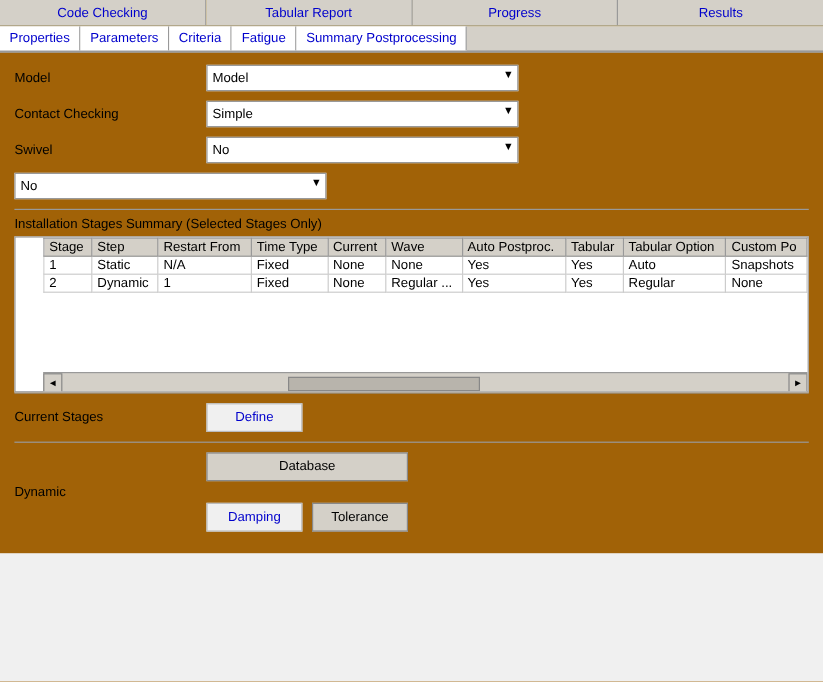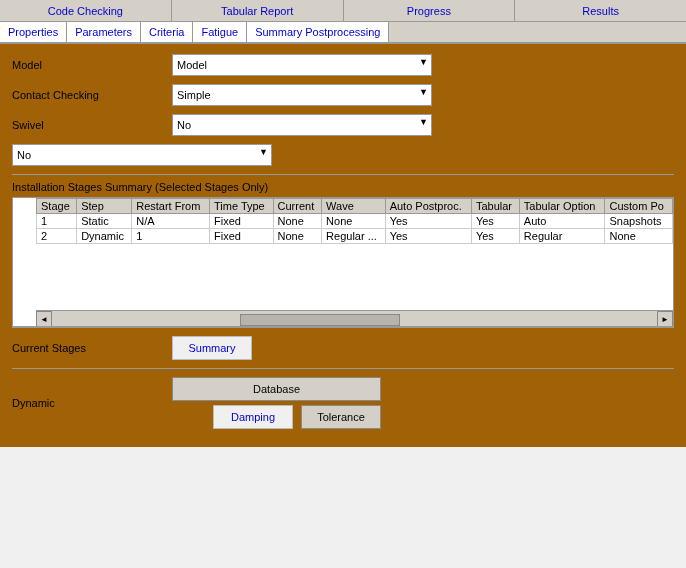--- a/index.html
+++ b/index.html
@@ -204,21 +204,20 @@
       padding: 2px 8px;
     }
     .btn-link {
       color: #0000cc;
       background: #f0f0f0;
       border: 1px solid #bbb;
     }
     .btn-row {
       display: flex;
       gap: 8px;
-      margin-left: 41px;
     }
   </style>
 </head>
 <body>
 
 <div class="top-tabs">
   <div class="top-tab">
     <span>Code Checking</span>
   </div>
   <div class="top-tab">
@@ -342,27 +341,27 @@
       <div class="scroll-track">
         <div class="scroll-thumb"></div>
       </div>
       <div class="scroll-btn">►</div>
     </div>
   </div>
 
   <div class="bottom-row">
     <div class="bottom-label">Current Stages</div>
     <div class="bottom-buttons">
-      <button class="btn btn-link">Summary</button>
+      <button class="btn btn-link">Define</button>
     </div>
   </div>
 
   <div class="bottom-row">
     <div class="bottom-label">Dynamic</div>
-    <div style="display:flex; flex-direction:column; gap:4px;">
+    <div style="display:flex; flex-direction:column; gap:18px;">
       <button class="btn">Database</button>
       <div class="btn-row">
         <button class="btn btn-link">Damping</button>
         <button class="btn">Tolerance</button>
       </div>
     </div>
   </div>
 
 </div>
 

